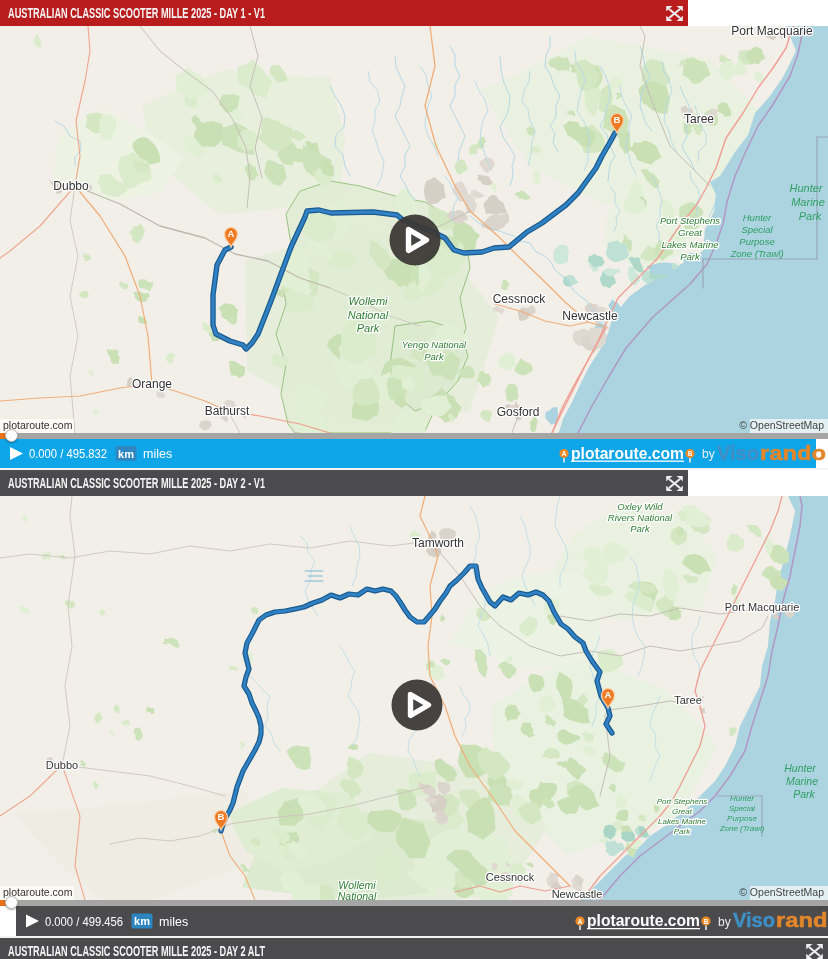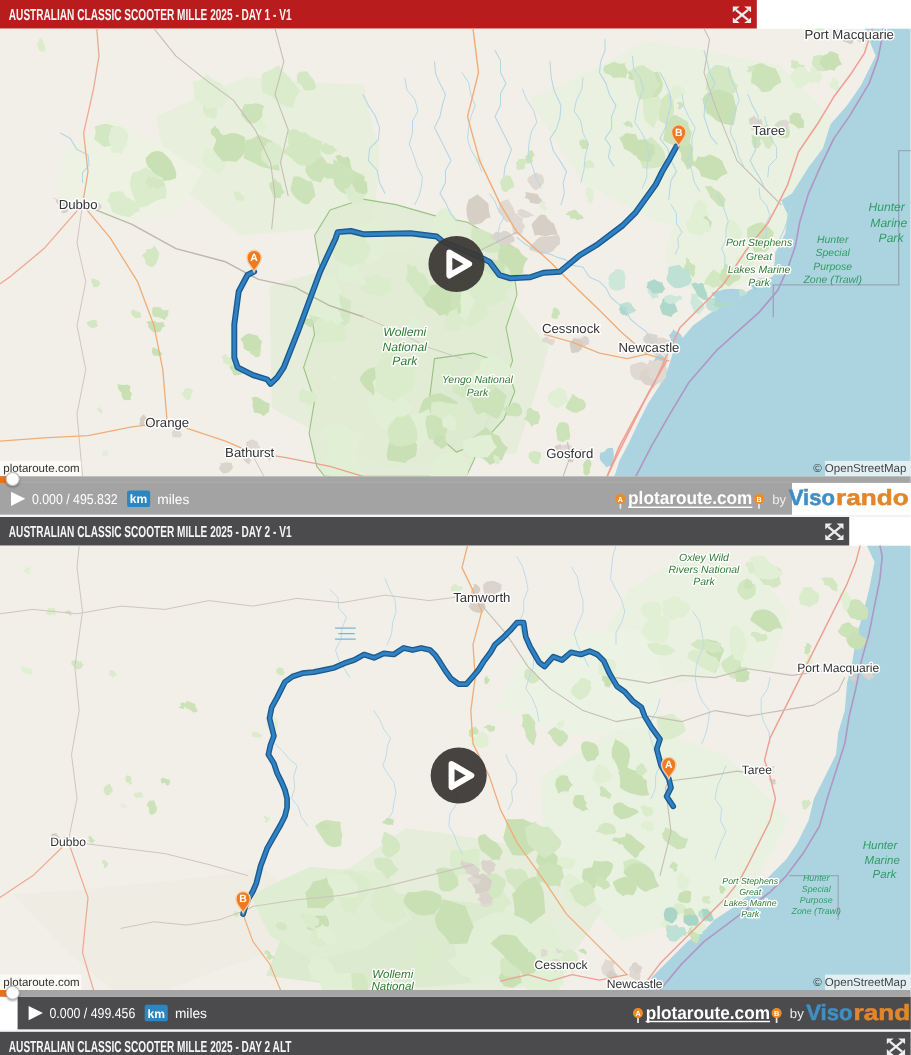--- a/index.html
+++ b/index.html
@@ -329,21 +329,21 @@
       </g>
       <rect x="750" y="393" width="78" height="14" fill="#fff" opacity="0.65"></rect>
       <text x="824" y="403" font-size="10.5" fill="#444" text-anchor="end" font-family="Liberation Sans, sans-serif">© OpenStreetMap</text>
       <rect x="0" y="393" width="74" height="14" fill="#fff" opacity="0.65"></rect>
       <text x="3" y="403" font-size="10.5" fill="#333" font-family="Liberation Sans, sans-serif">plotaroute.com</text>
     </svg>
     <div style="position:absolute;left:0;top:433px;width:828px;height:6px;background:#a5a5a5;z-index:9">
       <div style="position:absolute;left:0;top:0;width:7px;height:6px;background:#e8711a"></div>
       <div style="position:absolute;left:5px;top:-4px;width:13px;height:13px;background:#fdfdfd;border:1px solid #bbb;border-radius:50%;box-sizing:border-box;box-shadow:0 1px 2px rgba(0,0,0,.35)"></div>
     </div>
-    <div style="position:absolute;left:0;top:439px;width:720px;height:29px;background:#a3a3a3">
+    <div style="position:absolute;left:0;top:439px;width:816px;height:29px;background:#0ea5e9">
       <svg width="828" height="29" style="display:block">
         <path d="M10,8.0 L10,21.0 L23,14.5 Z" fill="#fff"></path>
         <text x="29" y="19.0" font-size="13" fill="#fff" font-family="Liberation Sans, sans-serif" textLength="78" lengthAdjust="spacingAndGlyphs">0.000 / 495.832</text>
         <rect x="115.5" y="7.0" width="21" height="15" rx="2" fill="#2e86c1"></rect>
         <text x="126" y="18.5" font-size="11" font-weight="bold" fill="#fff" text-anchor="middle" font-family="Liberation Sans, sans-serif">km</text>
         <text x="143" y="19.0" font-size="12.5" fill="#fff" font-family="Liberation Sans, sans-serif">miles</text>
         <g transform="translate(564,23.5)">
           <circle cx="0" cy="-9" r="4.6" fill="#ef8b25"></circle>
           <text x="0" y="-6.4" font-size="6.5" font-weight="bold" fill="#fff" text-anchor="middle" font-family="Liberation Sans, sans-serif">A</text>
           <rect x="-0.8" y="-4.5" width="1.6" height="4.5" fill="#e8e8e8"></rect>
@@ -354,21 +354,21 @@
           <circle cx="0" cy="-9" r="4.6" fill="#ef8b25"></circle>
           <text x="0" y="-6.4" font-size="6.5" font-weight="bold" fill="#fff" text-anchor="middle" font-family="Liberation Sans, sans-serif">B</text>
           <rect x="-0.8" y="-4.5" width="1.6" height="4.5" fill="#e8e8e8"></rect>
         </g>
         <text x="702" y="19.0" font-size="12" fill="#eee" font-family="Liberation Sans, sans-serif">by</text>
         <text x="717" y="20.5" font-size="20" font-weight="bold" font-family="Liberation Sans, sans-serif" fill="#3f8fc5" stroke="#3f8fc5" stroke-width="0.5" textLength="42" lengthAdjust="spacingAndGlyphs">Viso</text>
         <text x="760" y="20.5" font-size="20" font-weight="bold" font-family="Liberation Sans, sans-serif" fill="#e2862c" stroke="#e2862c" stroke-width="0.5" textLength="66" lengthAdjust="spacingAndGlyphs">rando</text>
       </svg>
     </div>
     <div style="position:absolute;left:0;top:468px;width:828px;height:2px;background:#f4f4f2"></div>
-    <div style="position:absolute;left:0;top:470px;width:772px;height:26px;background:#4b4b4d"><svg width="828" height="26">
+    <div style="position:absolute;left:0;top:470px;width:688px;height:26px;background:#4b4b4d"><svg width="828" height="26">
         <text x="8" y="18" font-size="14.5" font-weight="bold" fill="#f5f5f5" font-family="Liberation Sans, sans-serif" textLength="257" lengthAdjust="spacingAndGlyphs">AUSTRALIAN CLASSIC SCOOTER MILLE 2025 - DAY 2 - V1</text>
       </svg><svg width="19" height="17" viewBox="0 0 19 17" style="position:absolute;right:4px;top:5px">
         <g stroke="#ededed" stroke-width="2.1" fill="#ededed">
           <path d="M4,4 L15,13"></path>
           <path d="M15,4 L4,13"></path>
           <path d="M1.2,1 L7.5,1 L1.2,6.2 Z" stroke="none"></path>
           <path d="M17.8,1 L11.5,1 L17.8,6.2 Z" stroke="none"></path>
           <path d="M1.2,16 L7.5,16 L1.2,10.8 Z" stroke="none"></path>
           <path d="M17.8,16 L11.5,16 L17.8,10.8 Z" stroke="none"></path>
         </g>

